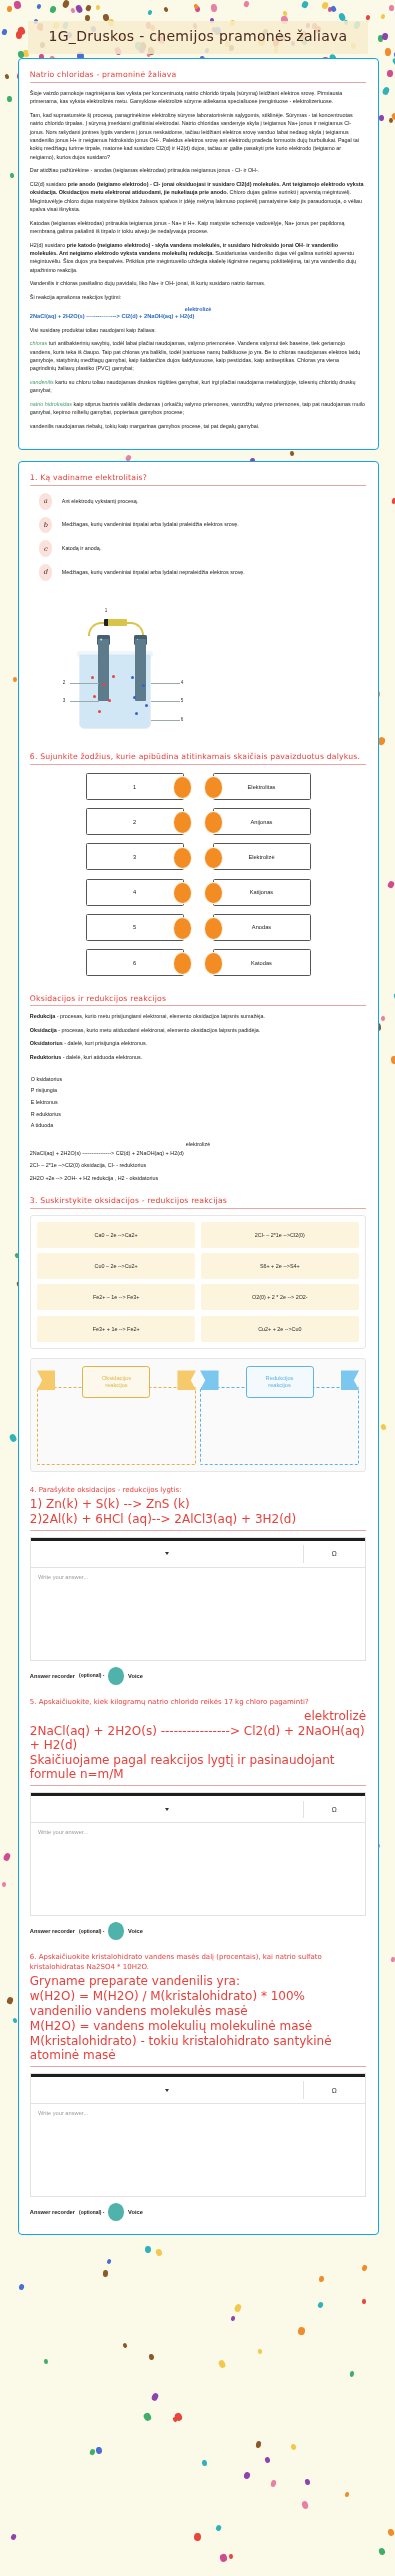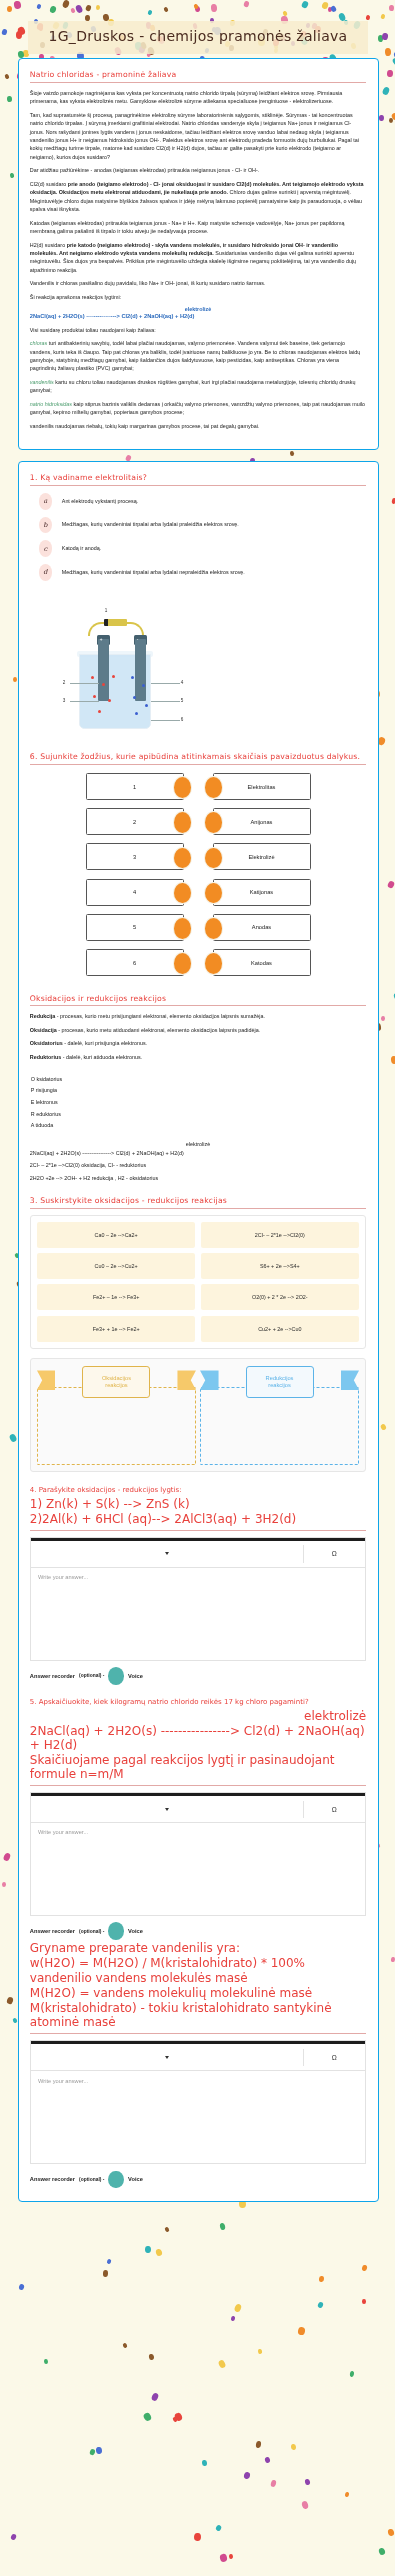--- a/index.html
+++ b/index.html
@@ -979,20 +979,21 @@
       </div>
       <div class="editor-area">Write your answer...</div>
     </div>
     <div class="recorder">
       <b>Answer recorder</b>
       <span class="rec-opt">(optional) -</span>
       <span class="rec-dot"></span>
       <b>Voice</b>
     </div>
 
+    <h3 class="qtitle">6. Apskaičiuokite kristalohidrato vandens masės dalį (procentais), kai natrio sulfato kristalohidratas Na2SO4 * 10H2O.</h3>
     <div class="qline">Gryname preparate vandenilis yra:</div>
     <div class="qline">w(H2O) = M(H2O) / M(kristalohidrato) * 100%</div>
     <div class="qline">vandenilio vandens molekulės masė</div>
     <div class="qline">M(H2O) = vandens molekulių molekulinė masė</div>
     <div class="qline">M(kristalohidrato) - tokiu kristalohidrato santykinė atominė masė</div>
     <hr class="rule" style="margin-top:4.1px;">
 
     <div class="editor">
       <div class="editor-bar"></div>
       <div class="editor-tools">

